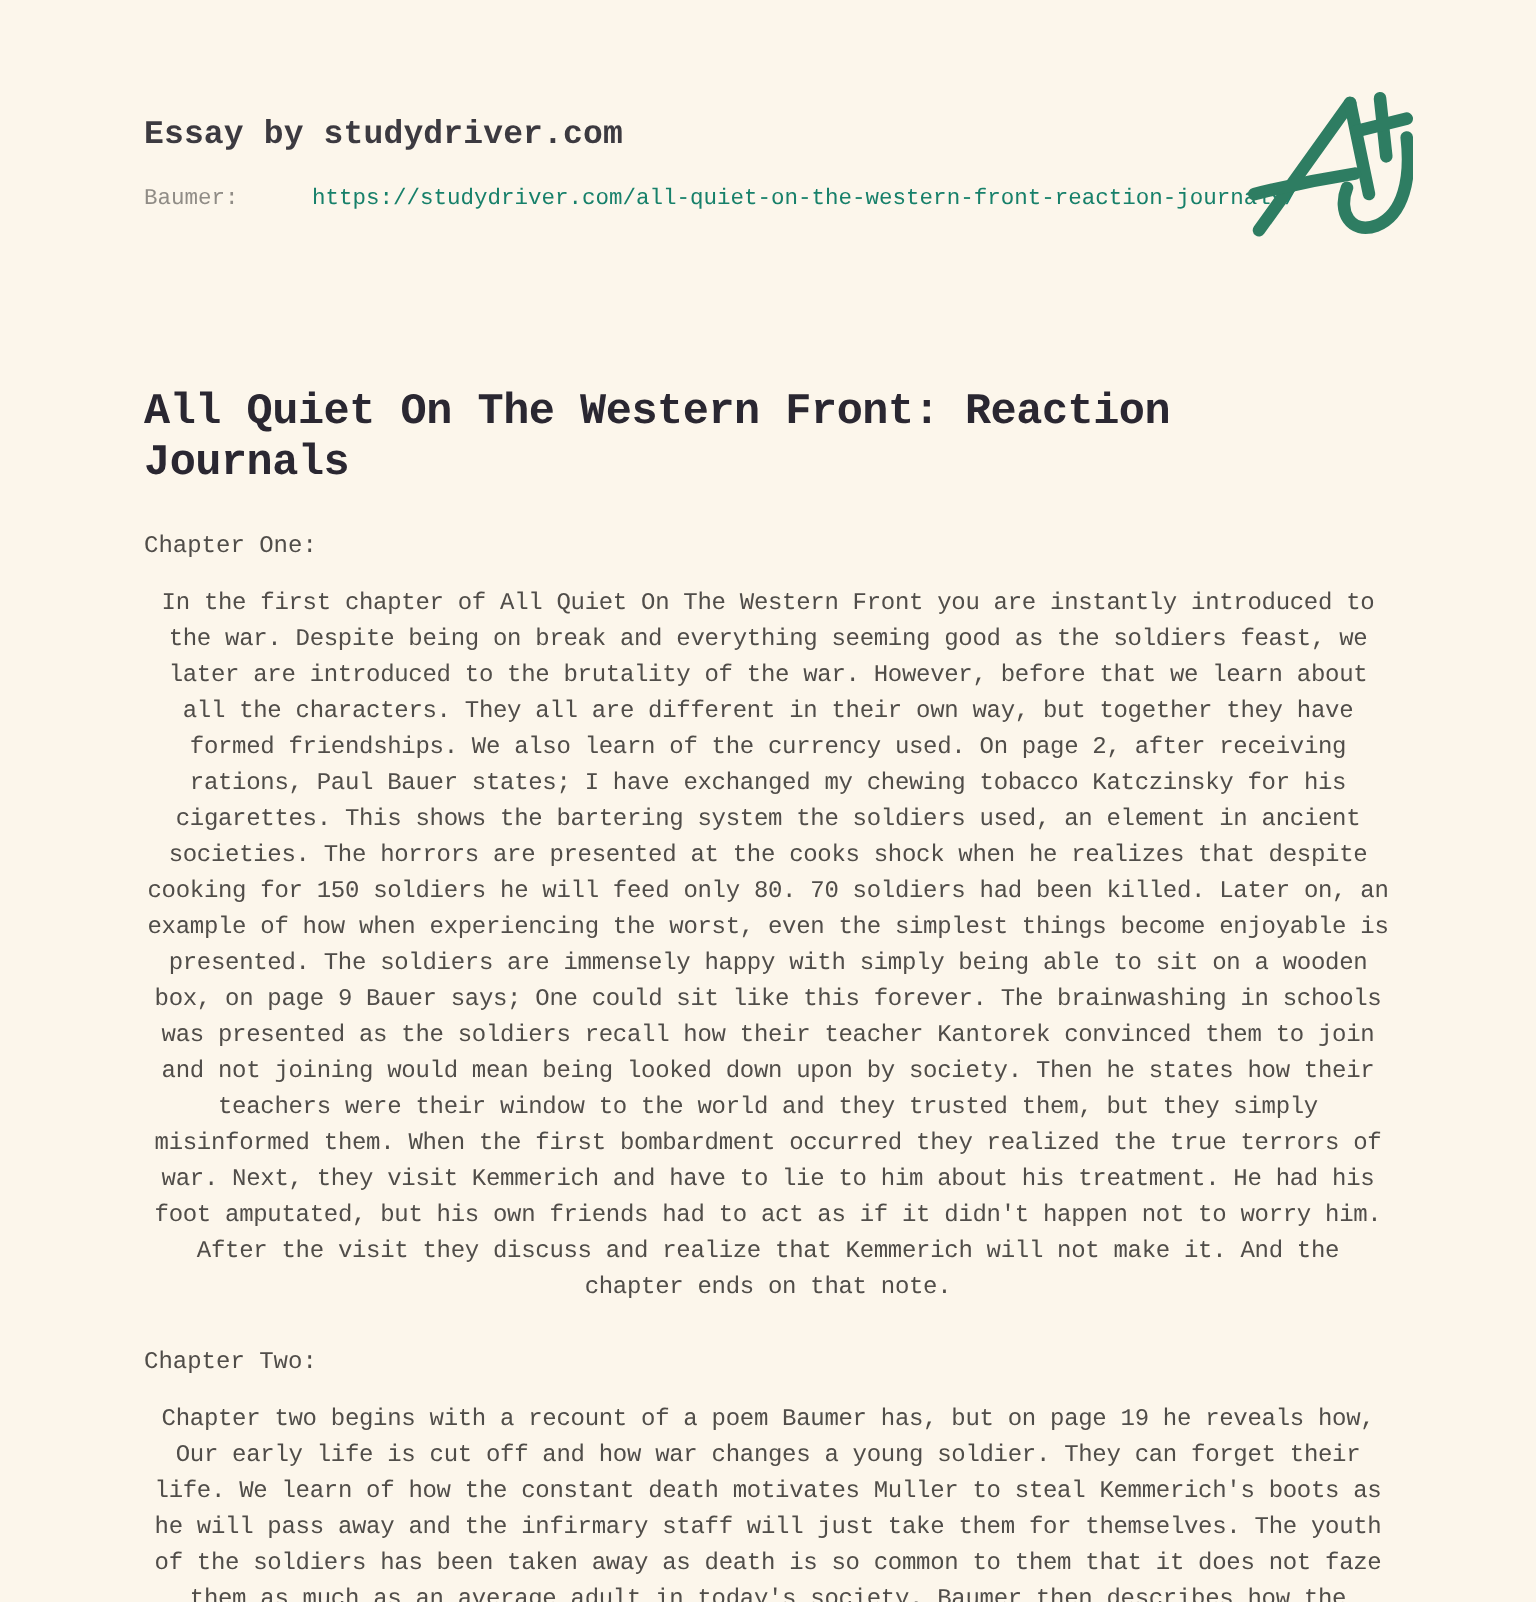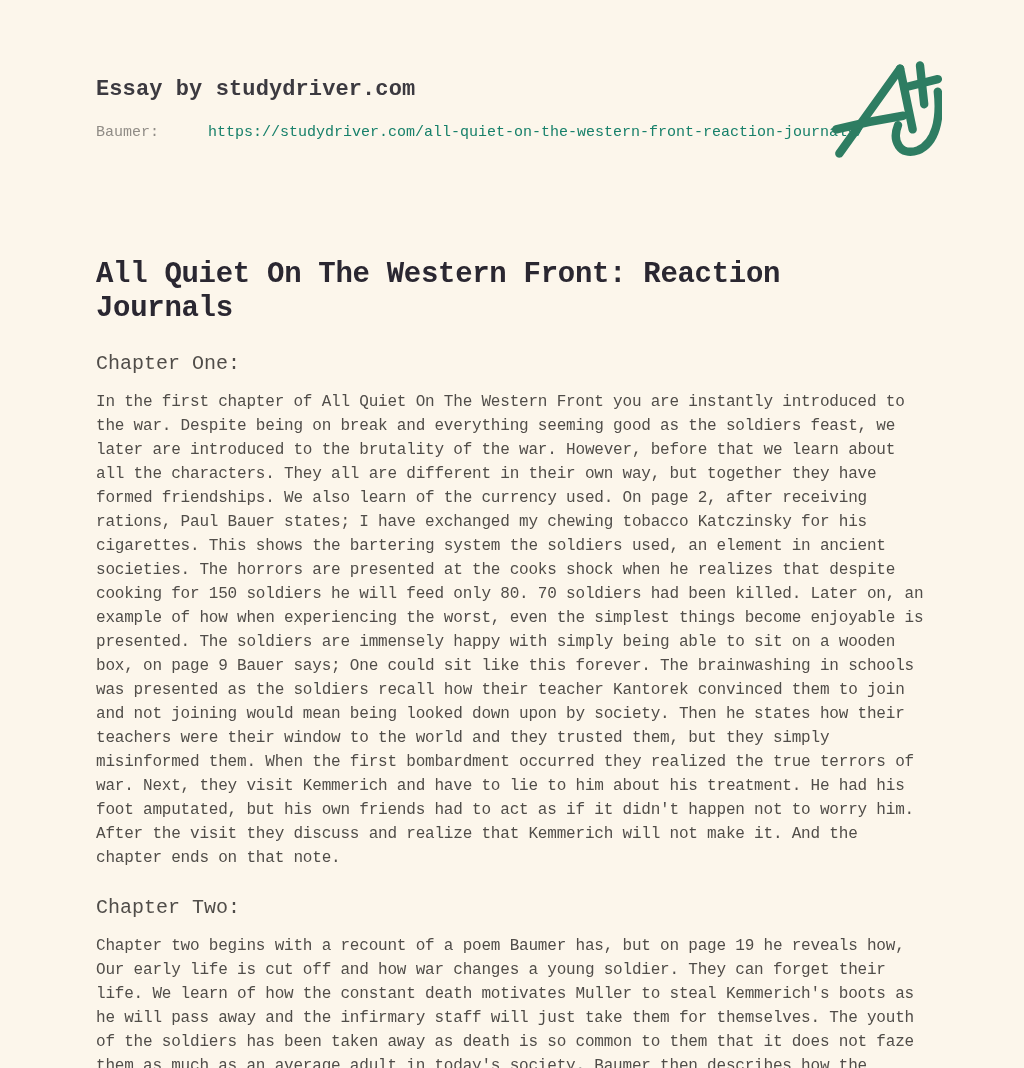--- a/index.html
+++ b/index.html
@@ -49,33 +49,33 @@
   .essay-title {
     margin: 117px 0 0 0;
     font-size: 29px;
     line-height: 34px;
     font-weight: 700;
     color: #2a2731;
     letter-spacing: -0.3px;
   }
   .chapter-heading {
     margin: 26px 0 0 0;
-    font-size: 20px;
+    font-size: 16px;
     line-height: 24px;
     font-weight: 400;
     color: #504d49;
   }
   .chapter-body {
     margin: 14px 0 0 0;
     font-size: 16px;
     line-height: 24px;
     font-weight: 400;
     color: #504d49;
     letter-spacing: -0.2px;
-    text-align: left;
+    text-align: center;
   }
 </style>
 </head>
 <body>
 
 <div class="page">
 
   <div class="header">
     <h1 class="site-title">Essay by studydriver.com</h1>
     <div class="source-line">

